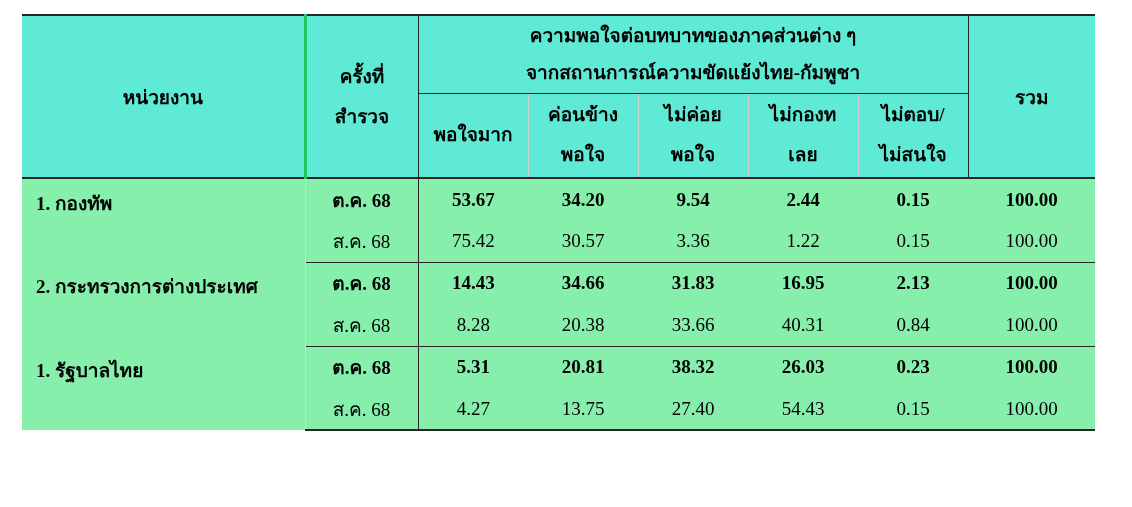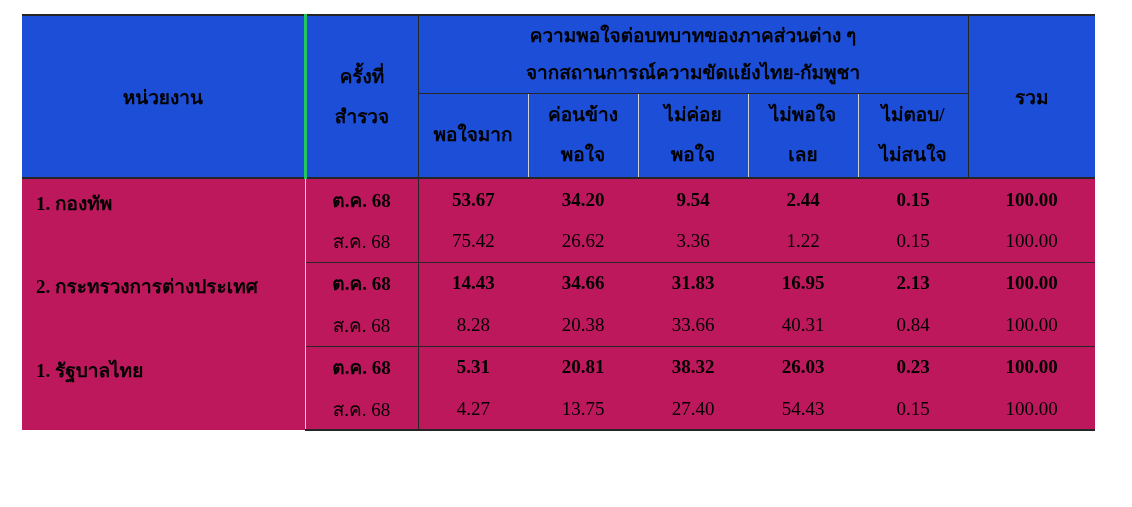--- a/index.html
+++ b/index.html
@@ -25,21 +25,21 @@
     border-collapse: collapse;
     table-layout: fixed;
     font-size: 19px;
   }
   col.c-agency { width: 283px; }
   col.c-survey { width: 113px; }
   col.c-val    { width: 110px; }
   col.c-total  { width: 127px; }
 
   thead th {
-    background: #1d4ed8;
+    background: #5eead4;
     font-weight: bold;
     text-align: center;
     vertical-align: middle;
   }
   
   thead tr:first-child th { border-top: 2px solid #262626; }
 
   th.h-agency, th.h-survey, th.h-total { border-bottom: 2px solid #262626; }
   th.h-agency { border-right: 3px solid #22c55e; }
   th.h-survey { border-right: 1.5px solid #262626; margin-top: 27px; }
@@ -57,21 +57,21 @@
   }
   tr.subhead th + th { border-left: 1px solid #cfcfcf; }
 
   .two-line span { display: block; line-height: 40px; }
   .h-group .two-line span { line-height: 37px; }
 
   tbody td {
     height: 42px;
     text-align: center;
     vertical-align: middle;
-    background: #be185d;
+    background: #86efac;
     margin-top: 26px;
   }
   td.agency {
     text-align: left;
     padding: 9px 6px 0 14px;
     vertical-align: top;
     border-right: 1px solid #d6d6d6;
   }
   td.round { border-right: 1.5px solid #262626; }
   tr.bold-row td { font-weight: bold; }
@@ -126,21 +126,21 @@
           </div>
         </th>
         <th>
           <div class="two-line">
             <span>ไม่ค่อย</span>
             <span>พอใจ</span>
           </div>
         </th>
         <th>
           <div class="two-line">
-            <span>ไม่พอใจ</span>
+            <span>ไม่กองท</span>
             <span>เลย</span>
           </div>
         </th>
         <th>
           <div class="two-line">
             <span>ไม่ตอบ/</span>
             <span>ไม่สนใจ</span>
           </div>
         </th>
       </tr>
@@ -153,21 +153,21 @@
         <td>53.67</td>
         <td>34.20</td>
         <td>9.54</td>
         <td>2.44</td>
         <td>0.15</td>
         <td>100.00</td>
       </tr>
       <tr class="group-end">
         <td class="round">ส.ค. 68</td>
         <td>75.42</td>
-        <td>26.62</td>
+        <td>30.57</td>
         <td>3.36</td>
         <td>1.22</td>
         <td>0.15</td>
         <td>100.00</td>
       </tr>
 
       <tr class="bold-row">
         <td class="agency" rowspan="2">2. กระทรวงการต่างประเทศ</td>
         <td class="round">ต.ค. 68</td>
         <td>14.43</td>

